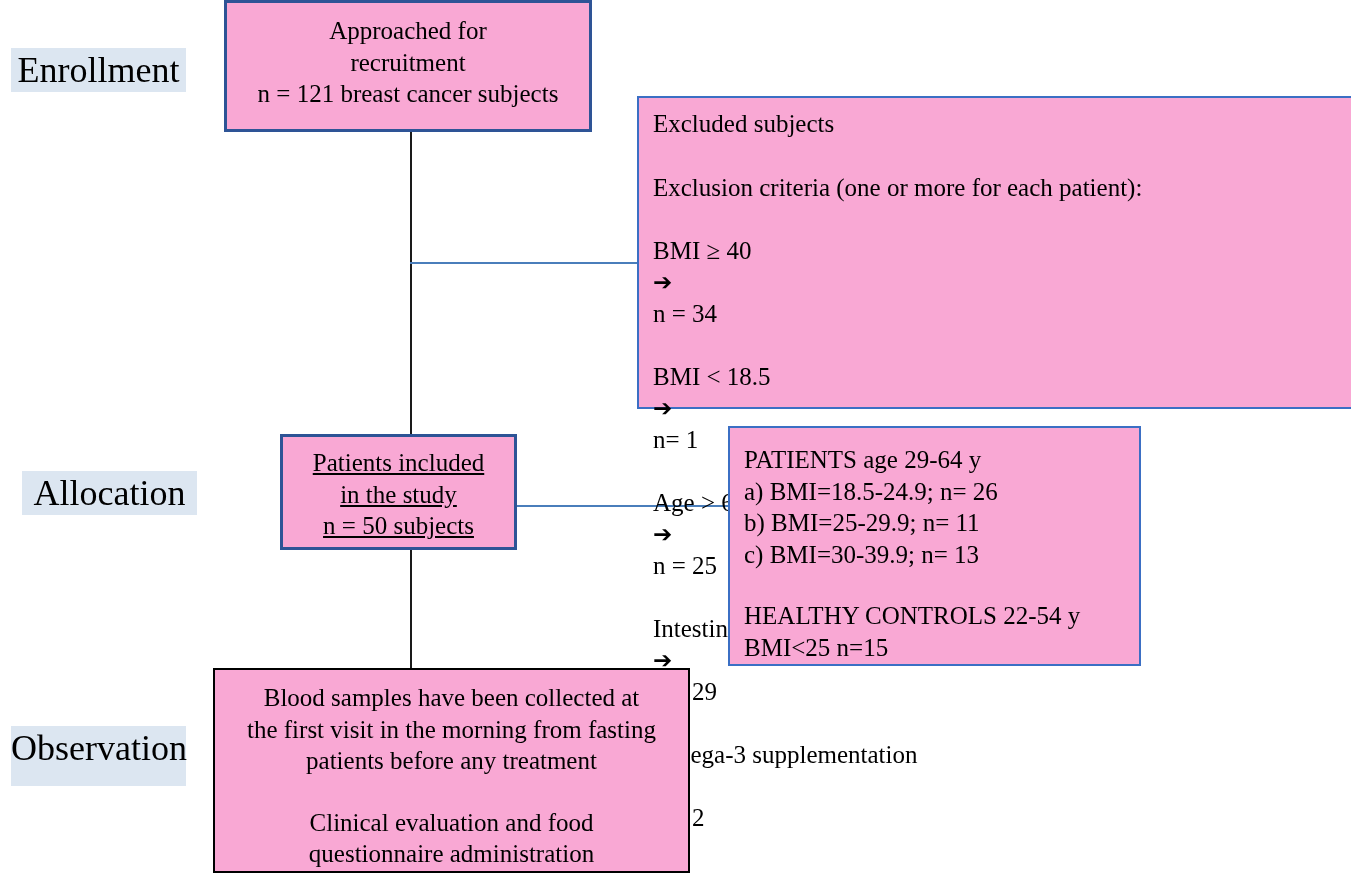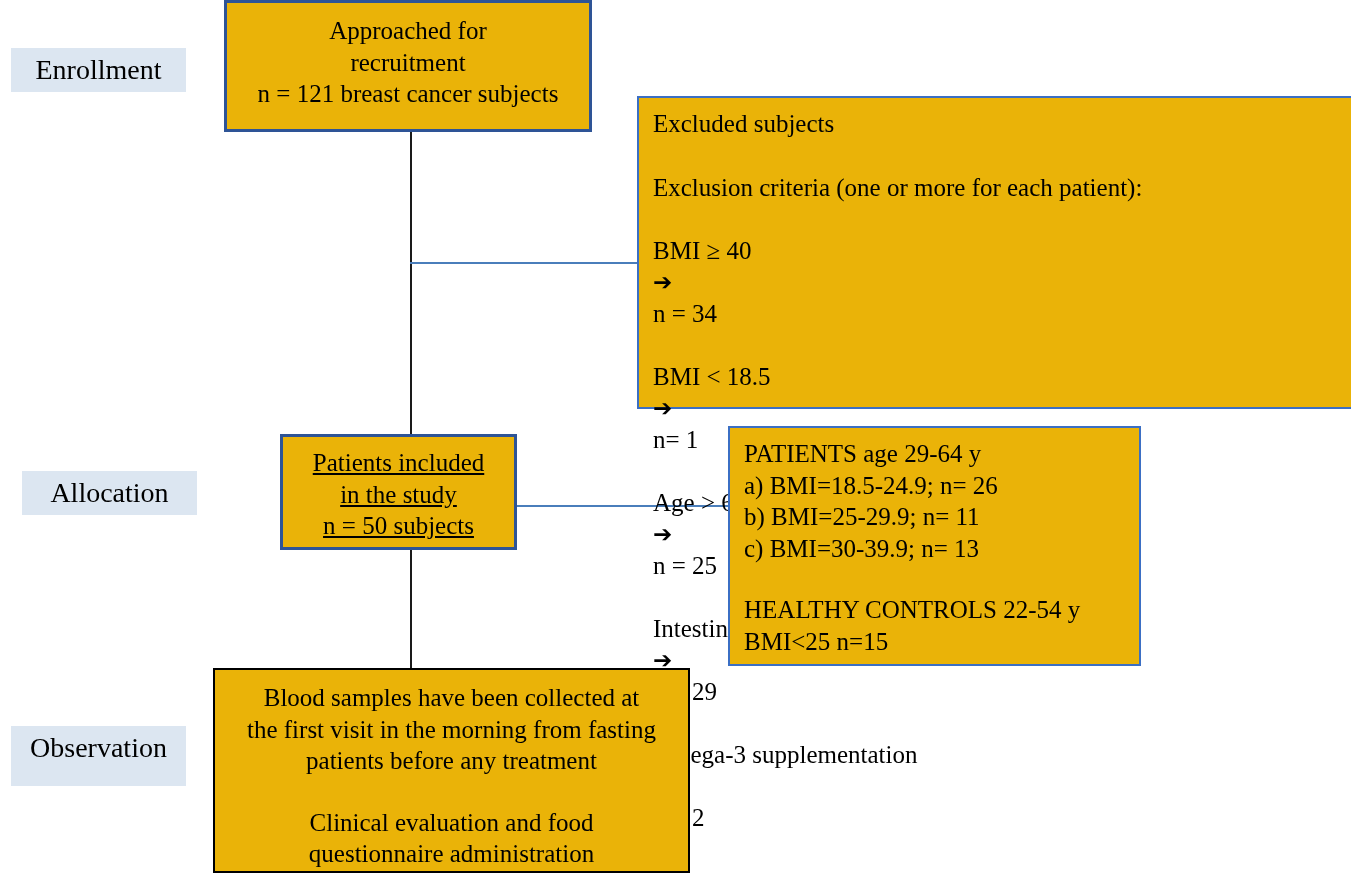--- a/index.html
+++ b/index.html
@@ -16,31 +16,31 @@
     font-family: "Liberation Serif", "DejaVu Serif", serif;
     color: #000000;
     overflow: hidden;
   }
 
   
   .stage-label {
     position: absolute;
     background: #dce6f1;
     color: #000000;
-    font-size: 28px;
+    font-size: 36px;
     line-height: 44px;
     text-align: center;
     white-space: nowrap;
   }
 
   
   .node {
     position: absolute;
     box-sizing: border-box;
-    background: #eab308;
+    background: #f9a8d4;
   }
   .node-blue-thick {
     border: 3px solid #2e5496;
   }
   .node-blue-thin {
     border: 2px solid #3b6fc4;
   }
   .node-black {
     border: 2px solid #000000;
   }
@@ -138,21 +138,21 @@
     </div>
   </div>
 
   <div class="node node-blue-thick" style="left:280px; top:434px; width:237px; height:116px;">
     <div class="node-text center-text" style="padding-top:10px;text-decoration:underline;">Patients included
 in the study
 n = 50 subjects</div>
   </div>
 
   <div class="node node-blue-thin" style="left:728px; top:426px; width:413px; height:240px;">
-    <div style="padding:10px 0 0 14px;">
+    <div style="padding:16px 0 0 14px;">
       <div class="node-text left-text">PATIENTS age 29-64 y</div>
       <div class="node-text left-text">a) BMI=18.5-24.9; n= 26</div>
       <div class="node-text left-text">b) BMI=25-29.9; n= 11</div>
       <div class="node-text left-text">c) BMI=30-39.9; n= 13</div>
       <div class="node-text left-text" style="height:30px;">&nbsp;</div>
       <div class="node-text left-text">HEALTHY CONTROLS 22-54 y</div>
       <div class="node-text left-text">BMI&lt;25 n=15</div>
     </div>
   </div>
 

